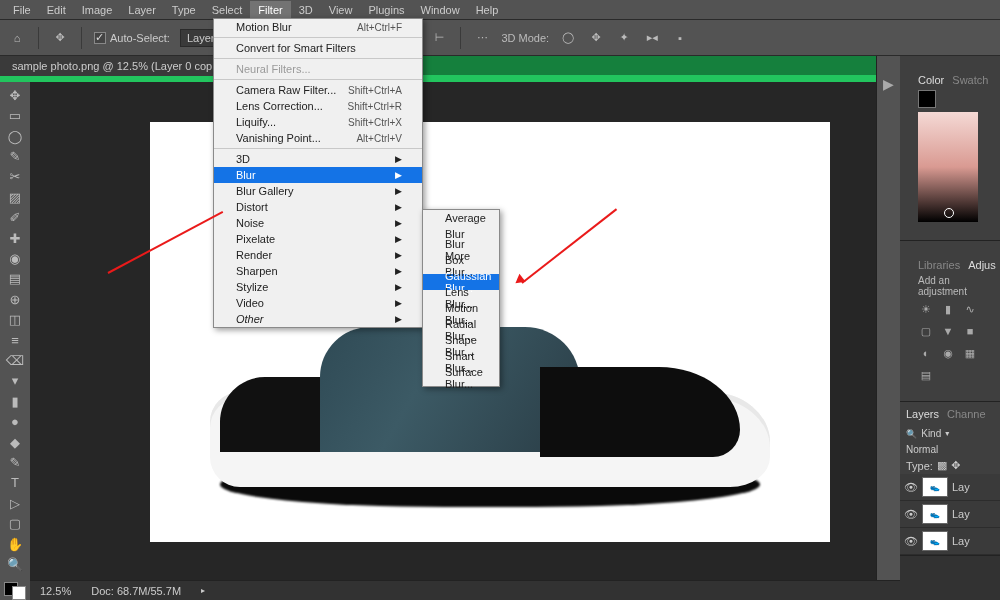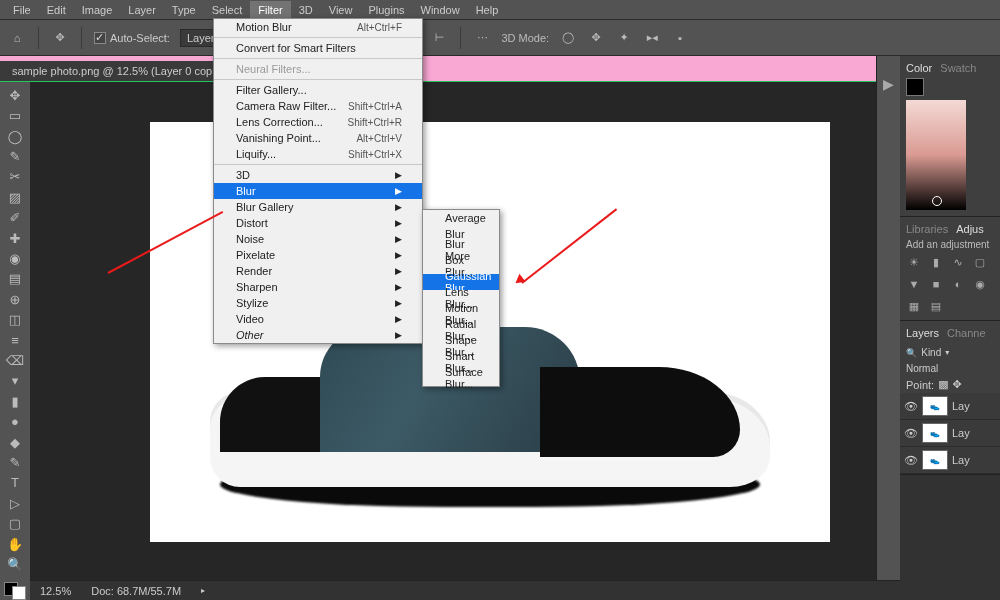--- a/index.html
+++ b/index.html
@@ -8,42 +8,42 @@
 .menubar span{padding:3px 8px;cursor:default}
 .menubar span.active{background:#737373;color:#fff;position:relative}
 .menubar span.active::after{content:"";position:absolute;left:0;right:0;bottom:-2px;height:2px;background:#ea3a3a}
 .optbar{height:36px;background:#535353;display:flex;align-items:center;padding:0 8px;gap:10px;border-bottom:1px solid #2a2a2a}
 .optbar .icon{width:18px;height:18px;display:flex;align-items:center;justify-content:center;color:#bbb}
 .optbar .sep{width:1px;height:22px;background:#3a3a3a;margin:0 2px}
 .optbar .chk{display:flex;align-items:center;gap:4px}
 .optbar .chk .box{width:12px;height:12px;border:1px solid #888;background:#444;position:relative}
 .optbar .chk .box.on::after{content:"✓";position:absolute;top:-2px;left:0;font-size:11px;color:#ddd}
 .optbar .dd{display:flex;align-items:center;gap:4px;background:#3a3a3a;padding:2px 6px;border:1px solid #2a2a2a}
-.tabrow{height:26px;background:#f9a8d4;display:flex;align-items:flex-end;border-bottom:1px solid #22c55e}
+.tabrow{height:26px;background:#15803d;display:flex;align-items:flex-start;border-bottom:7px solid #22c55e}
 .tabrow .tab{background:#3a3a3a;padding:4px 12px;color:#ccc;border-right:1px solid #222}
 .workarea{position:absolute;top:82px;left:30px;right:100px;bottom:20px;background:#262626;overflow:hidden}
 .canvas{position:absolute;left:120px;top:40px;width:680px;height:420px;background:#fff}
 .shoe{position:absolute;left:60px;top:120px;width:560px;height:270px}
 .sole{position:absolute;left:0;bottom:25px;width:560px;height:95px;background:#f5f5f5;border-radius:30px 60px 40px 30px/30px 50px 30px 30px;box-shadow:0 6px 0 #e8e8e8 inset}
 .shadow{position:absolute;left:10px;bottom:5px;width:540px;height:45px;background:#0a0a0a;border-radius:50%/60%;filter:blur(1px)}
 .heel{position:absolute;left:10px;bottom:60px;width:120px;height:75px;background:#111;border-top-left-radius:45px;border-top-right-radius:20px}
 .mid{position:absolute;left:110px;bottom:60px;width:260px;height:125px;background:linear-gradient(120deg,#2f4a55,#3c5a65 40%,#2a3d46);border-top-left-radius:50px;border-top-right-radius:55px}
 .toe{position:absolute;right:30px;bottom:55px;width:200px;height:90px;background:#0d0d0d;border-top-right-radius:90px 70px;border-bottom-right-radius:30px}
 .window{position:absolute;left:40px;bottom:72px;width:38px;height:16px;border:2px solid #bbb;border-radius:5px}
 
 .toolbar{position:absolute;top:82px;left:0;width:30px;bottom:0;background:#535353;display:flex;flex-direction:column;align-items:center;padding-top:4px;gap:2px}
 .toolbar .tool{width:24px;height:22px;display:flex;align-items:center;justify-content:center;color:#bbb;font-size:13px}
 .toolbar .swatches{margin-top:6px;width:22px;height:22px;position:relative}
 .toolbar .swatches .fg{position:absolute;width:14px;height:14px;background:#000;border:1px solid #888;top:0;left:0}
 .toolbar .swatches .bg{position:absolute;width:14px;height:14px;background:#fff;border:1px solid #888;bottom:0;right:0}
 
 .rpanel{position:absolute;top:56px;right:0;width:100px;bottom:0;background:#323232}
 .rpanel .collapse{width:24px;background:#535353;height:100%;position:absolute;left:-24px;display:flex;flex-direction:column;align-items:center;padding-top:20px;gap:14px;border-left:1px solid #222}
 .rpanel .collapse span{color:#aaa;font-size:14px}
-.section{border-bottom:1px solid #222;padding:6px;background:#3f3f3f}
+.section{border-bottom:1px solid #222;padding:18px;background:#3f3f3f}
 .section .tabs{display:flex;gap:8px;margin-bottom:4px}
 .section .tabs span{color:#888}
 .section .tabs span.on{color:#ddd}
 .colorbox{display:flex;gap:4px}
 .colorbox .sw{width:18px;height:18px;background:#000;border:1px solid #777}
 .gradient{width:60px;height:110px;background:linear-gradient(180deg,#f5d9d5,#d99a92 50%,#000);position:relative;margin-top:4px}
 .gradient::after{content:"";position:absolute;bottom:4px;left:26px;width:8px;height:8px;border:1px solid #fff;border-radius:50%}
 .adjrow{display:flex;gap:6px;flex-wrap:wrap;margin-top:4px}
 .adjrow span{width:16px;height:16px;display:flex;align-items:center;justify-content:center;color:#aaa;font-size:11px}
 .layerlist{background:#3a3a3a}
@@ -170,37 +170,34 @@
     <hr>
     <div class="mi">
       <span style="color: inherit;">Convert for Smart Filters</span>
     </div>
     <hr>
     <div class="mi disabled">
       <span style="color: inherit;">Neural Filters...</span>
     </div>
     <hr>
     <div class="mi">
-      <span style="color: inherit;">Filter Gallery...</span>
-    </div>
-    <div class="mi">
       <span style="color: inherit;">Camera Raw Filter...</span>
       <span class="sc">Shift+Ctrl+A</span>
     </div>
     <div class="mi">
       <span style="color: inherit;">Lens Correction...</span>
       <span class="sc">Shift+Ctrl+R</span>
     </div>
     <div class="mi">
+      <span style="color: inherit;">Liquify...</span>
+      <span class="sc">Shift+Ctrl+X</span>
+    </div>
+    <div class="mi">
       <span style="color: inherit;">Vanishing Point...</span>
       <span class="sc">Alt+Ctrl+V</span>
-    </div>
-    <div class="mi">
-      <span style="color: inherit;">Liquify...</span>
-      <span class="sc">Shift+Ctrl+X</span>
     </div>
     <hr>
     <div class="mi">
       <span style="color: inherit;">3D</span>
       <span class="arr">▶</span>
     </div>
     <div class="mi hl">
       <span style="color: inherit;">Blur</span>
       <span class="arr">▶</span>
     </div>
@@ -320,21 +317,21 @@
         <span class="on">Layers</span>
         <span>Channe</span>
       </div>
     <div style="padding:2px 6px;display:flex;align-items:center;gap:4px">
       <span style="font-size:9px">🔍</span>
         <span style="font-size:10px">Kind</span>
         <span style="font-size:8px">▾</span>
     </div>
     <div style="padding:2px 6px"><span style="font-size:10px">Normal</span></div>
     <div style="padding:2px 6px;display:flex;align-items:center;gap:4px;font-size:10px">
-      <span>Point:</span>
+      <span>Type:</span>
       <span>▩</span>
       <span>✥</span>
     </div>
     <div class="layerlist" id="layerlist">
         <div class="lrow">
           <span class="eye">👁</span>
           <div class="thumb">👟</div>
           <span>Lay</span>
         </div>
         <div class="lrow">

